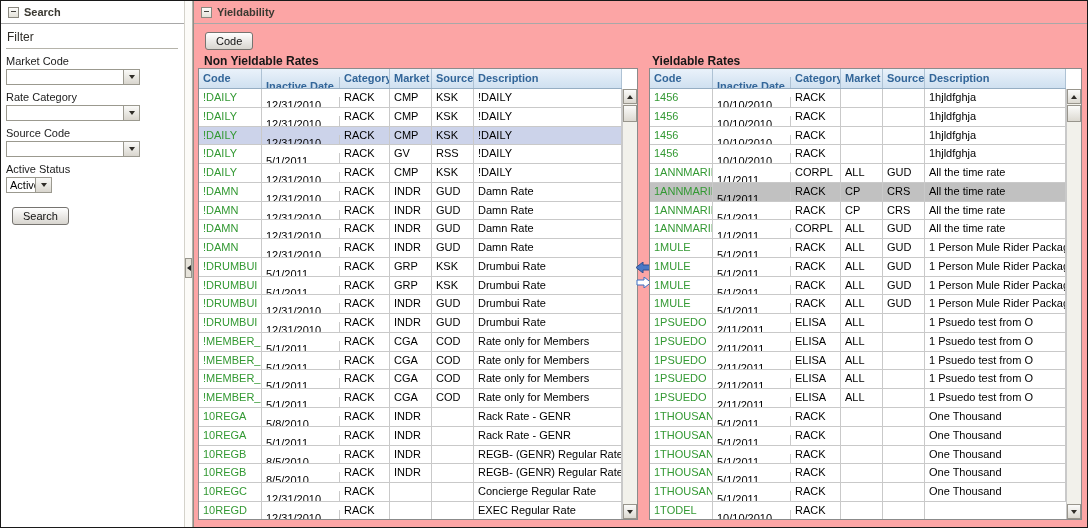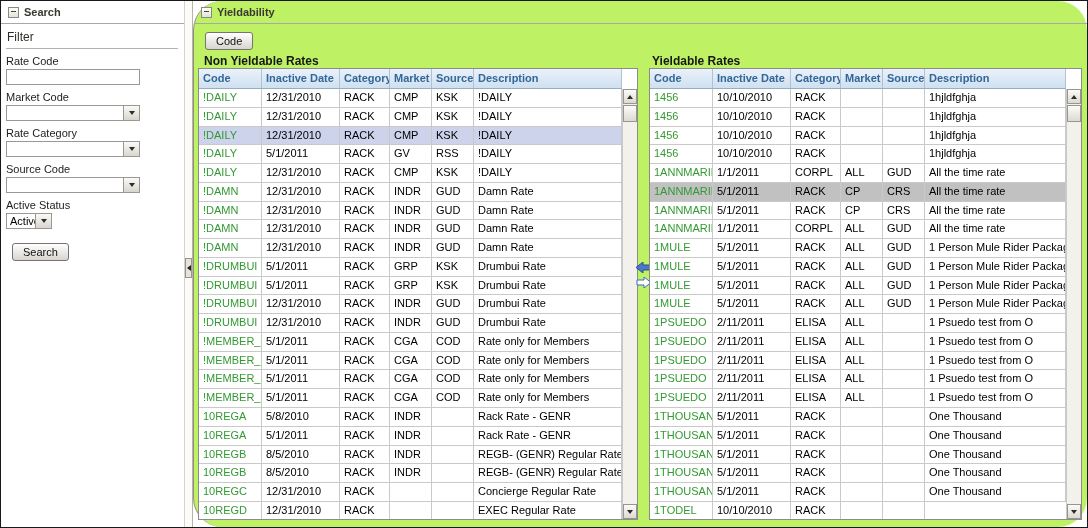--- a/index.html
+++ b/index.html
@@ -33,41 +33,41 @@
        border:1px solid #767470;border-radius:3px;background:linear-gradient(#ffffff,#d8d5cf);}
   .search-btn{margin:14px 0 0 6px;}
 
   
   .splitter{position:absolute;left:183px;top:0;width:9px;height:100%;box-sizing:border-box;
             background:#fcfbf8;border-left:1px solid #d4d2ca;border-right:1px solid #b5b3aa;}
   .collapse-btn{position:absolute;left:0;top:257px;width:7px;height:20px;box-sizing:border-box;
                 background:#e6e3da;border:1px solid #97958c;display:flex;align-items:center;justify-content:center;padding:0;}
 
   
-  .main{position:absolute;left:192px;top:0;right:0;bottom:0;border-left:1px solid #8f8d85;background:#bef264;border-radius:29px;}
+  .main{position:absolute;left:192px;top:0;right:0;bottom:0;border-left:1px solid #8f8d85;background:#fca5a5;}
   .content{position:absolute;left:0;top:23px;right:0;bottom:0;}
   .save-btn{position:absolute;left:11px;top:8px;}
   .gtitle{position:absolute;top:30px;font-weight:bold;font-size:12px;color:#171717;}
   .gtitle.left{left:10px;} .gtitle.right{left:458px;}
 
   
   .grid{position:absolute;top:44px;height:452px;box-sizing:border-box;border:1px solid #8b8b8b;background:#fff;}
   .grid.gleft{left:4px;width:440px;}
   .grid.gright{left:455px;width:433px;}
   .ghead{display:flex;height:20px;margin-right:15px;box-sizing:border-box;
          background:linear-gradient(#eaf2fa,#cfe0f0);border-bottom:1px solid #96aec3;}
   .ghead .tcell{font-weight:bold;color:var(--hdr-blue,#336699);border-right:1px solid #aec2d4;line-height:18px;}
   .gbody{position:absolute;left:0;right:15px;top:20px;bottom:0;overflow:hidden;}
   .trow{display:flex;height:18.78px;box-sizing:border-box;border-bottom:1px solid #c9c9c9;background:#fff;}
   .trow.sel-blue{background:var(--sel-blue,#ccd3ea);}
   .trow.sel-gray{background:var(--sel-gray,#c1c1c1);}
   .tcell{box-sizing:border-box;padding:0 0 0 4px;white-space:nowrap;overflow:hidden;line-height:17px;
          border-right:1px solid #c9c9c9;}
   .c0{width:63px;color:var(--green,#339933);}
-  .c1{width:78px;} .c2{width:50px;} .c3{width:42px;} .c4{width:42px;} .c5{flex:1;}
+  .c1{width:78px;margin-top:8px;} .c2{width:50px;} .c3{width:42px;} .c4{width:42px;} .c5{flex:1;}
 
   
   .vscroll{position:absolute;top:20px;right:0;bottom:0;width:15px;background:#f2f1eb;border-left:1px solid #c9c9c9;box-sizing:border-box;}
   .sbtn{position:absolute;left:0;right:0;height:15px;box-sizing:border-box;border:1px solid #98958c;
         background:linear-gradient(#fbfbfa,#dcd9d1);display:flex;align-items:center;justify-content:center;padding:0;}
   .sbtn.up{top:0;} .sbtn.down{bottom:0;}
   .sthumb{position:absolute;left:0;right:0;top:16px;height:17px;box-sizing:border-box;border:1px solid #98958c;
           background:linear-gradient(#fbfbfa,#dcd9d1);}
 
   
@@ -80,24 +80,20 @@
 <div class="page">
 
   <aside class="sidebar">
     <div class="phead">
       <span class="minbox"></span>
       <span>Search</span>
     </div>
     <div class="sform">
       <div class="ftitle">Filter</div>
 
-      <div class="fld">
-        <span class="lbl">Rate Code</span>
-        <input class="txt" type="text" value="" style="">
-      </div>
 
       <div class="fld">
         <span class="lbl">Market Code</span>
         <div class="combo">
           <div class="cval"></div>
           <span class="cbtn">
               <span class="tri-dn"></span>
             </span>
         </div>
       </div>

